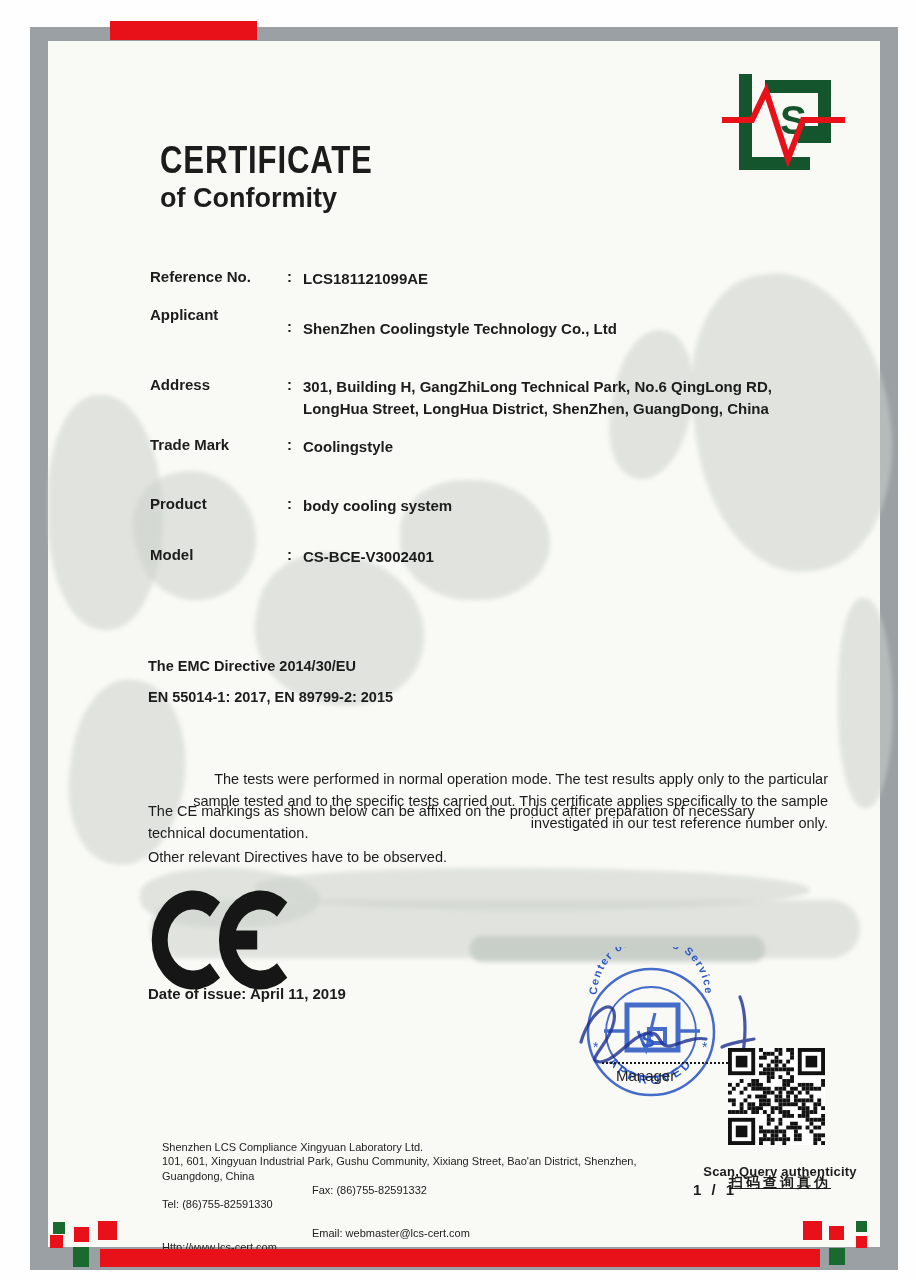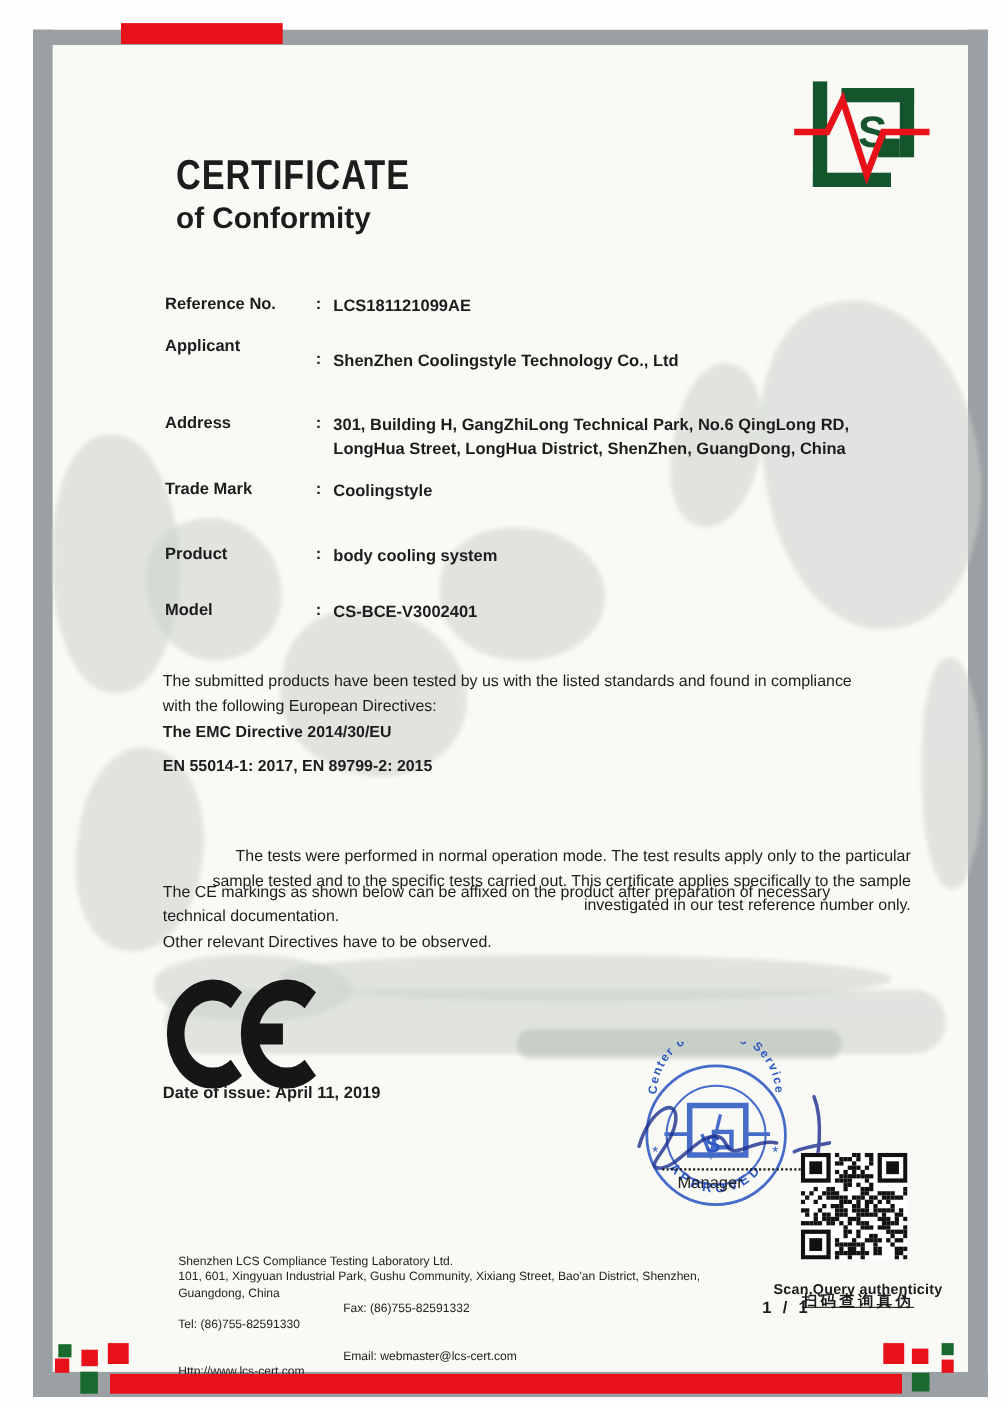--- a/index.html
+++ b/index.html
@@ -118,22 +118,20 @@
   <div class="tz row-value" style="top:436px;">Coolingstyle</div>
 
   <div class="tz row-label" style="top:495px;">Product</div>
   <div class="tz row-colon" style="top:495px;">:</div>
   <div class="tz row-value" style="top:495px;">body cooling system</div>
 
   <div class="tz row-label" style="top:546px;">Model</div>
   <div class="tz row-colon" style="top:546px;">:</div>
   <div class="tz row-value" style="top:546px;">CS-BCE-V3002401</div>
 
-  <div class="tz para" style="top:609px;">The submitted products have been tested by us with the listed standards and found in compliance
-with the following European Directives:</div>
   <div class="tz para bold" style="top:655px;">The EMC Directive 2014/30/EU</div>
   <div class="tz para bold" style="top:686px;">EN 55014-1: 2017, EN 89799-2: 2015</div>
   <div class="tz para" style="top:768px;text-align:right;">The tests were performed in normal operation mode. The test results apply only to the particular
 sample tested and to the specific tests carried out. This certificate applies specifically to the sample
 investigated in our test reference number only.</div>
   <div class="tz para" style="top:800px;">The CE markings as shown below can be affixed on the product after preparation of necessary
 technical documentation.</div>
   <div class="tz para" style="top:846px;">Other relevant Directives have to be observed.</div>
 
   <svg id="ce-svg" width="147" height="112" viewBox="0 0 175 112" preserveAspectRatio="none">
@@ -410,21 +408,21 @@
         <rect x="0" y="72" width="28" height="28"></rect>
         <rect fill="#fff" x="4" y="76" width="20" height="20"></rect>
         <rect x="8" y="80" width="12" height="12"></rect>
       </svg>
   </div>
   <div class="qr-cap cn">扫码查询真伪</div>
   <div class="qr-cap en">Scan,Query authenticity</div>
   <div class="page-no">1 / 1</div>
 
   <div class="footer">
-    <div class="line">Shenzhen LCS Compliance Testing Laboratory Ltd.</div>
+    <div class="line">Shenzhen LCS Compliance Xingyuan Laboratory Ltd.</div>
     <div class="line">101, 601, Xingyuan Industrial Park, Gushu Community, Xixiang Street, Bao'an District, Shenzhen,
 Guangdong, China</div>
     <div class="line">
       <span>Tel: (86)755-82591330</span>
       <span class="c2">Fax: (86)755-82591332</span>
     </div>
     <div class="line">
       <span>Http://www.lcs-cert.com</span>
       <span class="c2">Email: webmaster@lcs-cert.com</span>
     </div>

